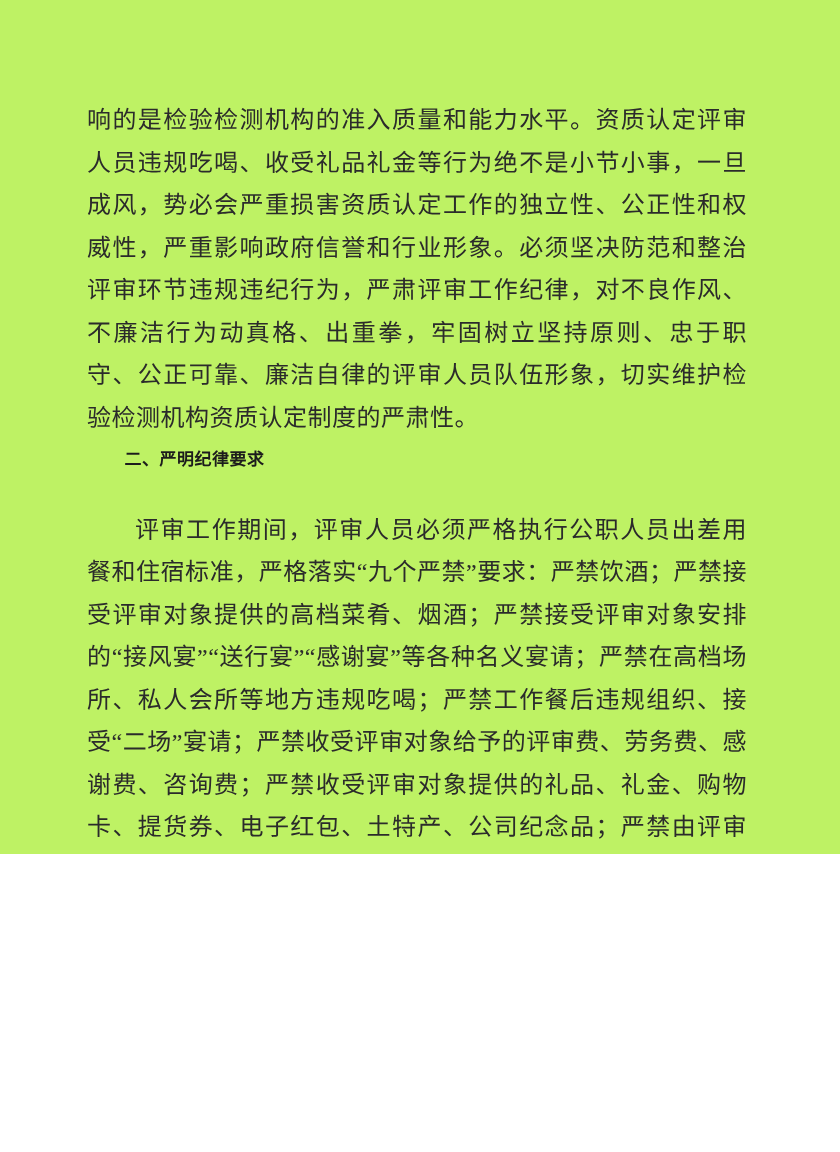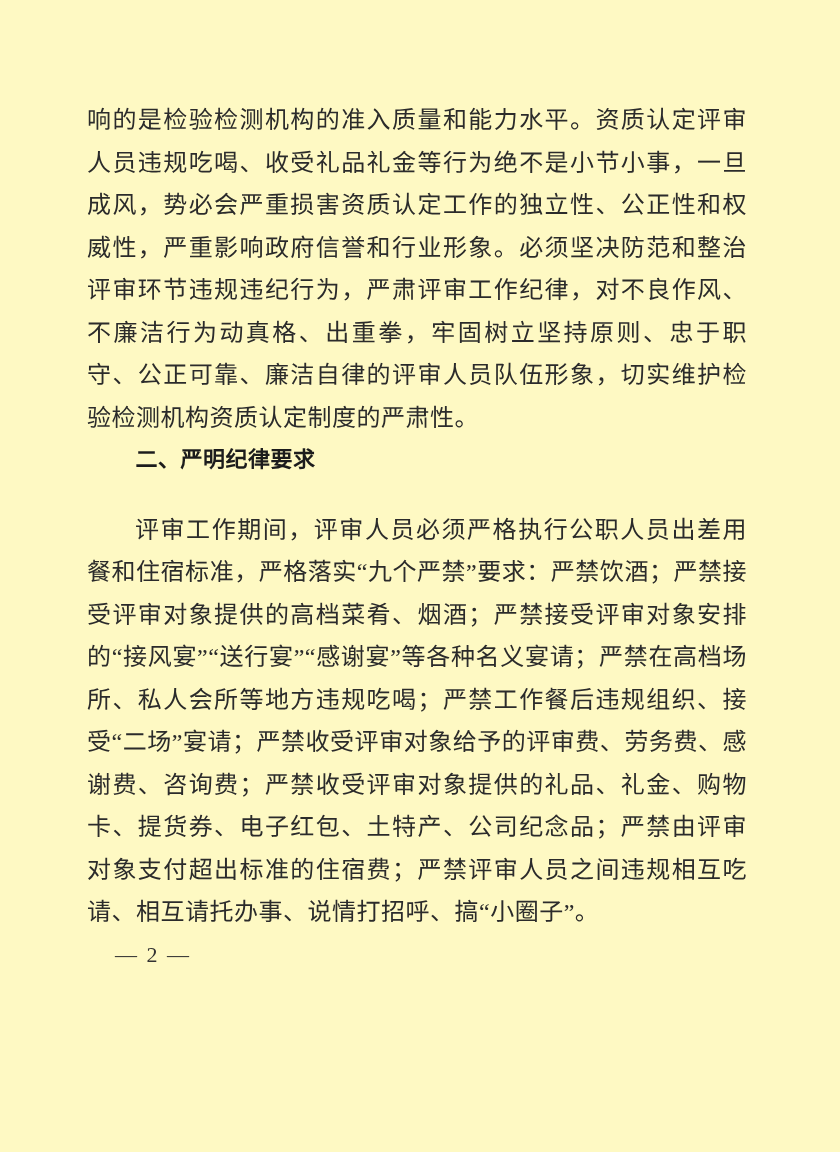--- a/index.html
+++ b/index.html
@@ -3,22 +3,22 @@
 <meta charset="utf-8">
 <style>
   html, body {
     margin: 0;
     padding: 0;
     background: #ffffff;
   }
   .page {
     position: relative;
     width: 840px;
-    height: 1152px;
-    background: #fef9c3;
+    height: 854px;
+    background: #bef264;
     overflow: hidden;
     font-family: "Liberation Serif", "DejaVu Serif", serif;
     color: #2b2b2b;
   }
   .content {
     position: absolute;
     left: 87px;
     top: 99px;
     width: 660px;
   }
@@ -33,21 +33,21 @@
     color: #2b2b2b;
   }
   .para.indent {
     text-indent: 2em;
     margin-top: 27px;
   }
   .heading {
     margin: 0;
     font-family: "Liberation Sans", "DejaVu Sans", sans-serif;
     font-weight: 700;
-    font-size: 22px;
+    font-size: 17px;
     line-height: 42.5px;
     text-indent: 2.2em;
     letter-spacing: 0.5px;
     color: #1c1c1c;
   }
   .pageno {
     margin: 0;
     padding-left: 28px;
     font-size: 22px;
     line-height: 42.5px;

